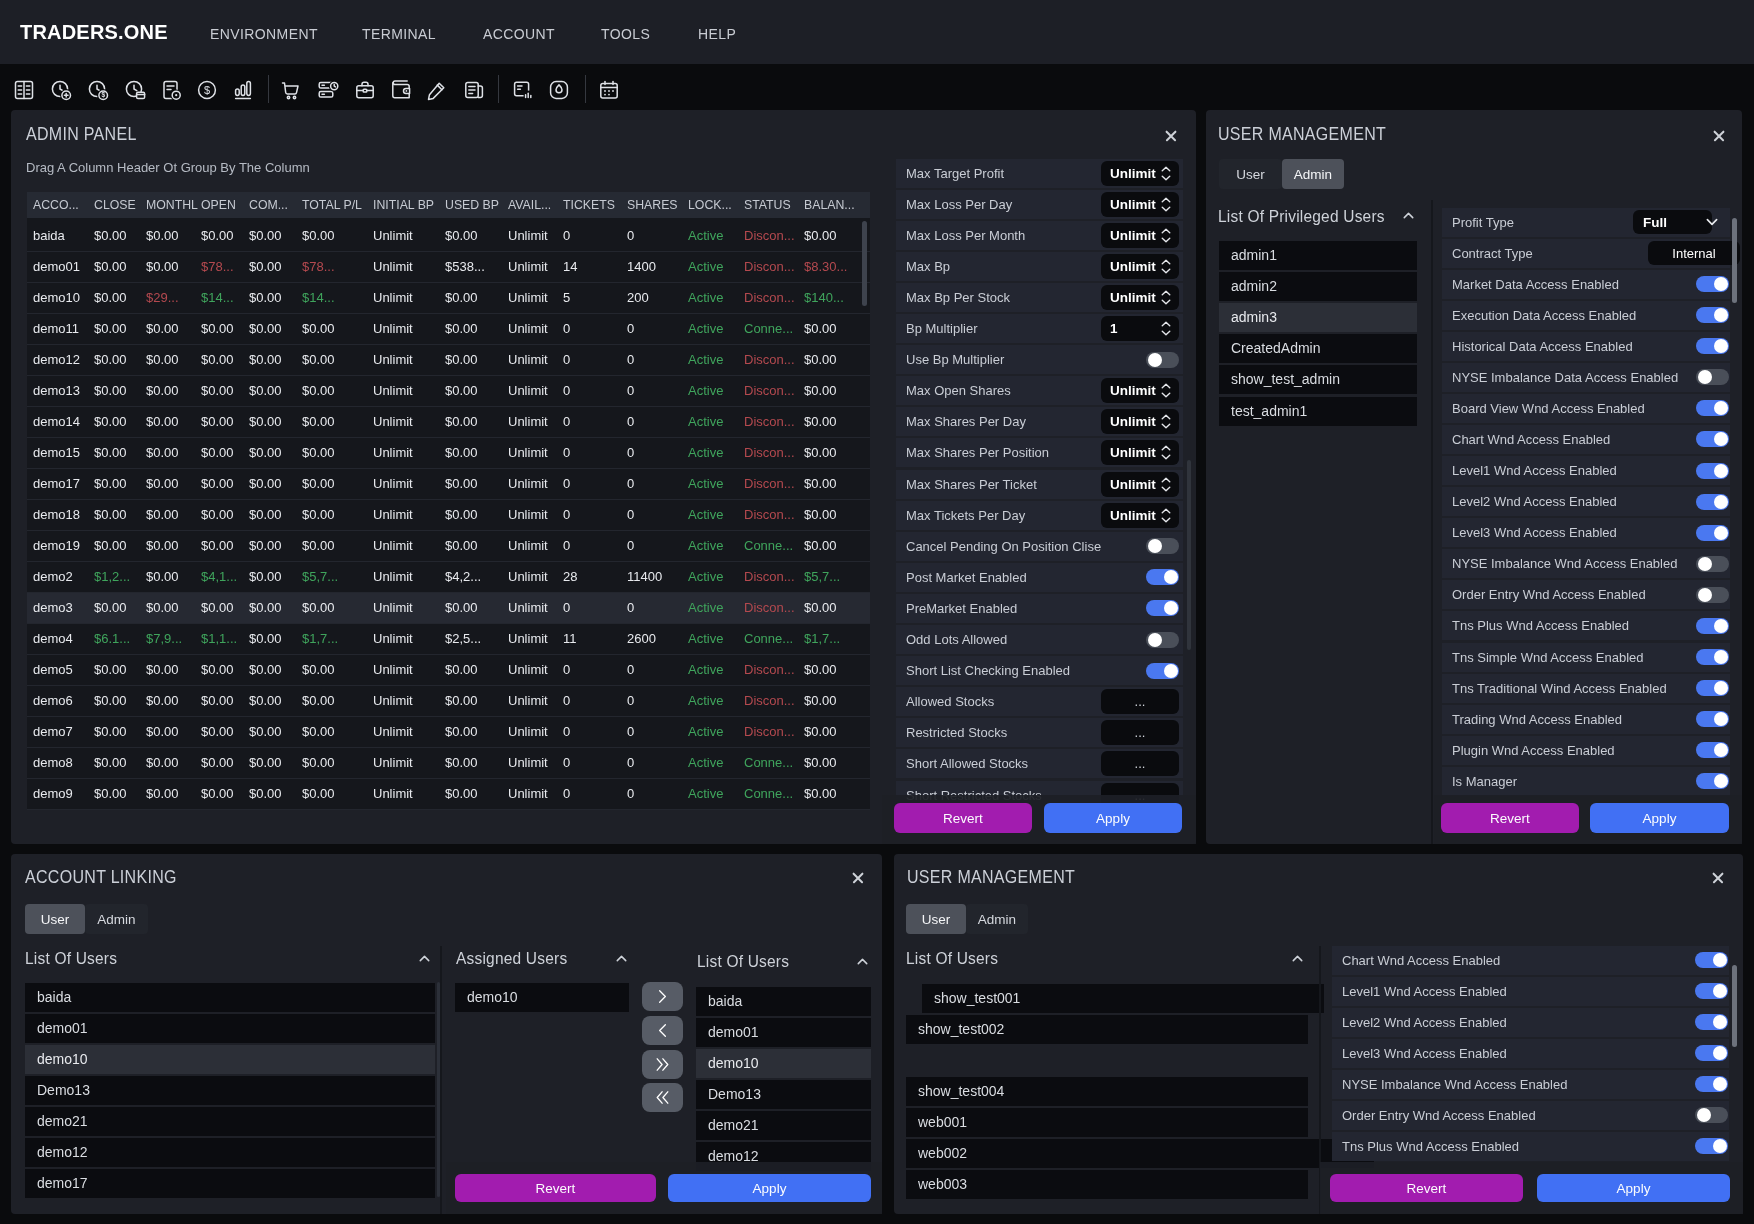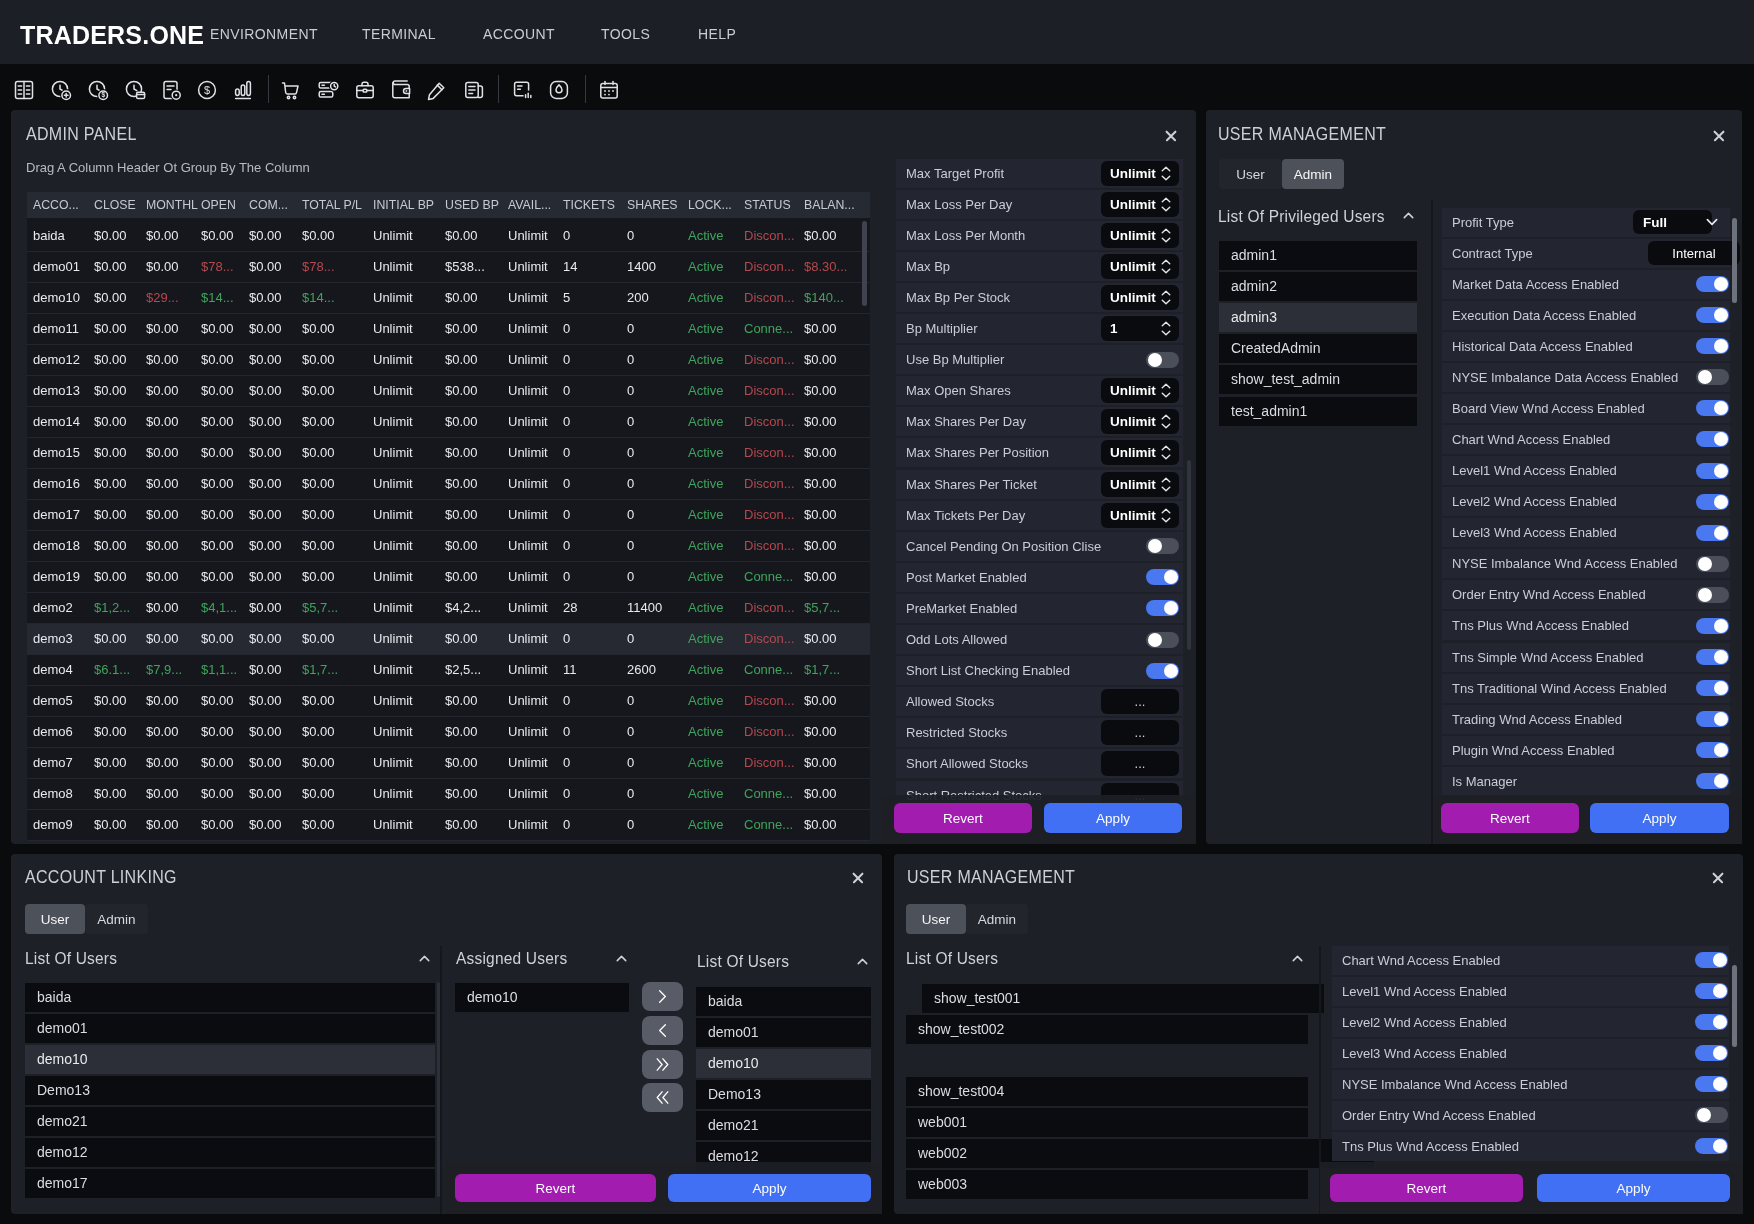--- a/index.html
+++ b/index.html
@@ -1,18 +1,18 @@
 <!DOCTYPE html>
 <html><head><meta charset="utf-8"><style>
 *{margin:0;padding:0;box-sizing:border-box}
 html,body{width:1754px;height:1224px;background:#0a0b0d;font-family:"Liberation Sans",sans-serif;overflow:hidden}
 body{position:relative;color:#e8eaee}
 .abs{position:absolute}
 .nav{position:absolute;left:0;top:0;width:1754px;height:64px;background:#1d1f26}
-.logo{position:absolute;left:20px;top:21px;font-size:25px;font-weight:bold;color:#fff;letter-spacing:.2px}
+.logo{position:absolute;left:20px;top:21px;font-size:20px;font-weight:bold;color:#fff;letter-spacing:.2px}
 .nav i{position:absolute;top:26px;font-style:normal;font-size:14px;color:#c9ccd3;letter-spacing:.4px}
 .toolbar{position:absolute;left:0;top:64px;width:1754px;height:46px;background:#0a0b0d}
 .tb{position:absolute;top:14px}
 .tbsep{position:absolute;top:11px;width:1px;height:28px;background:#35383f}
 .panel{position:absolute;background:#1e2027;border-radius:4px}
 .ptitle{position:absolute;font-size:16px;color:#ccd0d8;letter-spacing:.3px;transform:scaleY(1.12);transform-origin:left center}
 .x{position:absolute;width:12px;height:12px}
 .x:before,.x:after{content:"";position:absolute;left:-1px;top:5px;width:14px;height:1.5px;background:#ced2d8;border-radius:1px}
 .x:before{transform:rotate(45deg)}
 .x:after{transform:rotate(-45deg)}
@@ -349,36 +349,20 @@
           <td>Unlimit</td>
           <td>$0.00</td>
           <td>Unlimit</td>
           <td>0</td>
           <td>0</td>
           <td class="g">Active</td>
           <td class="r">Discon...</td>
           <td>$0.00</td>
         </tr>
         <tr>
-          <td>demo16</td>
-          <td>$0.00</td>
-          <td>$0.00</td>
-          <td>$0.00</td>
-          <td>$0.00</td>
-          <td>$0.00</td>
-          <td>Unlimit</td>
-          <td>$0.00</td>
-          <td>Unlimit</td>
-          <td>0</td>
-          <td>0</td>
-          <td class="g">Active</td>
-          <td class="r">Discon...</td>
-          <td>$0.00</td>
-        </tr>
-        <tr>
           <td>demo17</td>
           <td>$0.00</td>
           <td>$0.00</td>
           <td>$0.00</td>
           <td>$0.00</td>
           <td>$0.00</td>
           <td>Unlimit</td>
           <td>$0.00</td>
           <td>Unlimit</td>
           <td>0</td>

